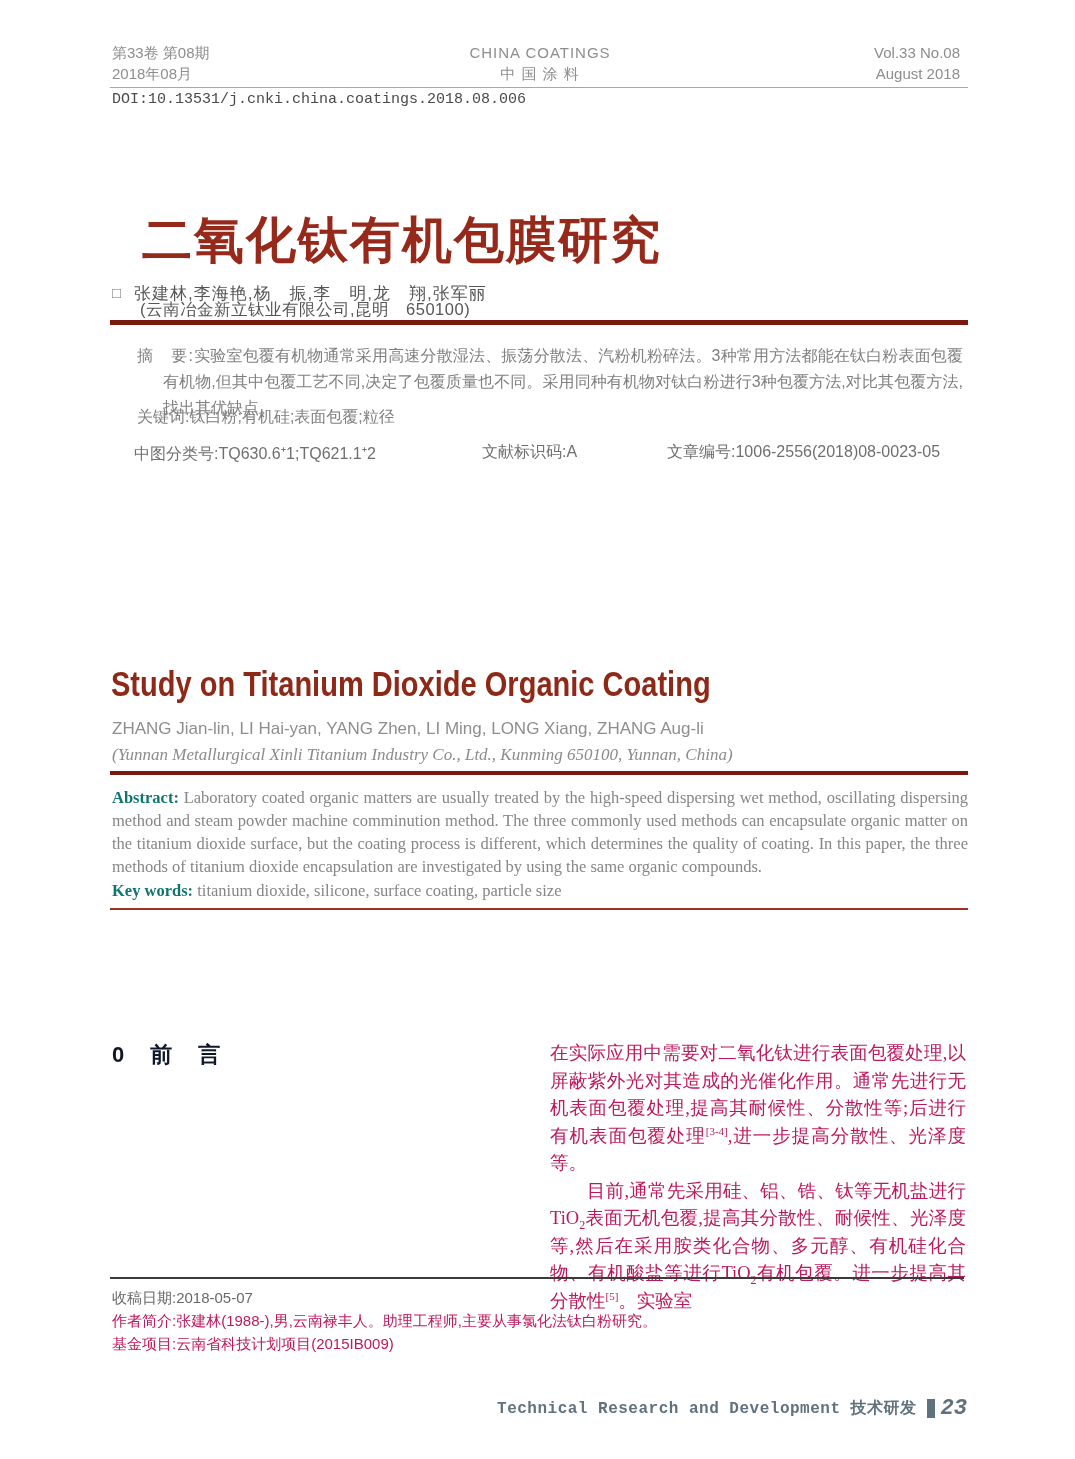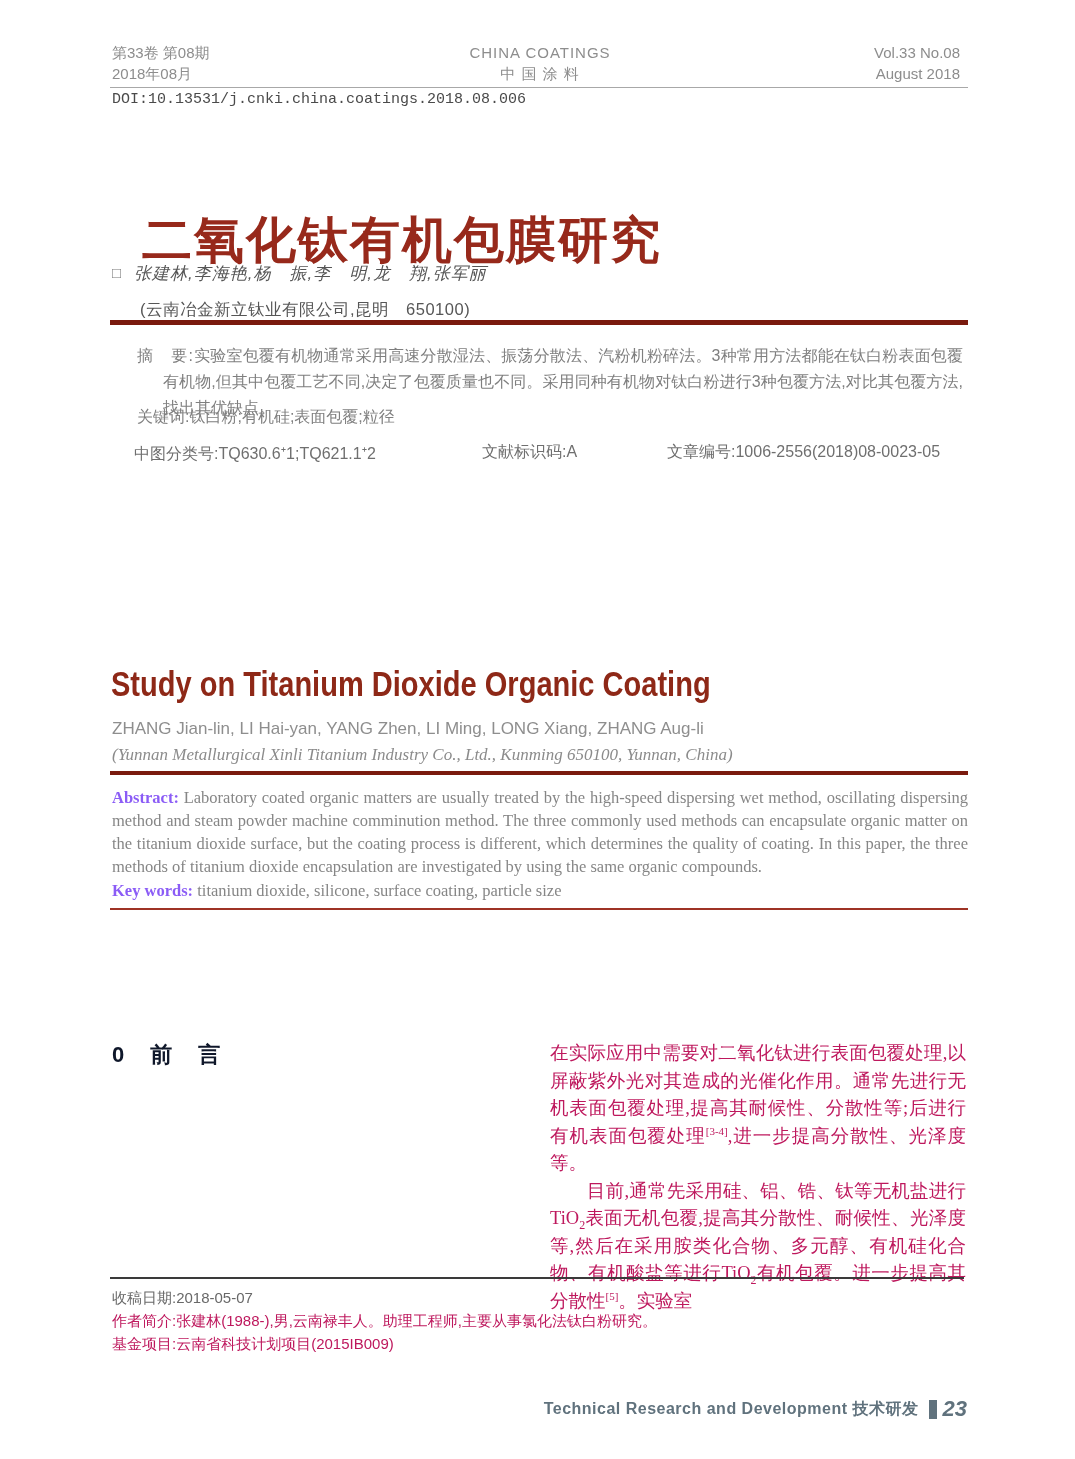--- a/index.html
+++ b/index.html
@@ -11,21 +11,21 @@
   .jh-left{position:absolute;left:0;top:0;text-align:left;}
   .jh-center{position:absolute;left:0;right:0;top:0;text-align:center;letter-spacing:1px;}
   .jh-right{position:absolute;right:8px;top:0;text-align:right;}
   .hdr-rule{position:absolute;top:87px;left:110px;width:858px;height:1px;background:#a8a8a8;}
   .doi{position:absolute;top:91px;left:112px;font-family:Liberation Mono, monospace;
        font-size:15px;color:#4a4a4a;}
 
   
   .cn-title{position:absolute;top:192px;left:126px;margin:16px;font-size:50px;font-weight:bold;
             color:#97291b;letter-spacing:2px;line-height:64px;}
-  .authors-cn{position:absolute;top:262px;left:112px;font-size:17px;color:#555555;letter-spacing:1px;font-style:italic;}
+  .authors-cn{position:absolute;top:282px;left:112px;font-size:17px;color:#555555;letter-spacing:1px;}
   .authbox{display:inline-block;margin-right:12px;color:#7a7a7a;font-size:15px;transform:translateY(-1px);}
   .affil-cn{position:absolute;top:299px;left:140px;font-size:16.5px;color:#565656;letter-spacing:0.5px;}
   .rule-thick{position:absolute;top:320px;left:110px;width:858px;height:5px;background:#7a1a0e;}
 
   
   .abstract-cn{position:absolute;top:343px;left:137px;width:800px;color:#7f7f7f;font-size:16px;
                line-height:26px;padding-left:26px;text-indent:-26px;text-align:justify;}
   .abstract-cn .lbl{letter-spacing:1px;}
   .keywords-cn{position:absolute;top:407px;left:137px;color:#7f7f7f;font-size:16px;}
   .class-row{position:absolute;top:442px;left:134px;width:834px;height:22px;color:#6f6f6f;font-size:16px;}
@@ -35,21 +35,21 @@
 
   
   .en-title{position:absolute;top:664px;left:111px;margin:0;font-size:33px;font-weight:bold;
             color:#8e2817;white-space:nowrap;transform:scaleX(0.88) scaleY(1.08);transform-origin:left top;}
   .en-authors{position:absolute;top:719px;left:112px;font-size:17px;color:#8e8e8e;}
   .en-affil{position:absolute;top:745px;left:112px;font-family:"Liberation Serif",serif;
             font-style:italic;font-size:17px;color:#8b8b8b;}
   .rule-thick2{position:absolute;top:771px;left:110px;width:858px;height:4px;background:#7a1a0e;}
   .en-abstract{position:absolute;top:786px;left:112px;width:856px;font-family:"Liberation Serif",serif;
                font-size:16.5px;color:#868686;line-height:23px;text-align:justify;}
-  .en-abstract .b, .en-keywords .b{font-weight:bold;color:#8b5cf6;}
+  .en-abstract .b, .en-keywords .b{font-weight:bold;color:#0f766e;}
   .en-keywords{position:absolute;top:881px;left:112px;font-family:"Liberation Serif",serif;
                font-size:16.5px;color:#868686;}
   .rule-thin{position:absolute;top:908px;left:110px;width:858px;height:1.5px;background:#9e3325;}
 
   
   .columns{position:absolute;top:1040px;left:112px;width:854px;display:flex;gap:22px;}
   .col{flex:1 1 0;}
   .sec-heading{margin:0 0 8px 0;font-size:22px;font-weight:bold;color:#0f172a;letter-spacing:2px;}
   .columns p{margin:0;font-family:"Liberation Serif",serif;font-size:18.5px;color:#be185d;
              line-height:27.5px;text-align:justify;}
@@ -58,21 +58,21 @@
   .columns sub{font-size:12px;line-height:0;}
 
   
   .foot-rule{position:absolute;top:1277px;left:110px;width:854px;height:2px;background:#3a3a3a;}
   .footnotes{position:absolute;top:1286px;left:112px;font-size:15px;line-height:23px;}
   .fn-1{color:#686868;}
   .fn-2,.fn-3{color:#be185d;}
 
   
   .page-footer{position:absolute;top:1396px;right:108px;display:flex;align-items:center;
-               font-family:Liberation Sans, sans-serif;color:#60727d;}
+               font-family:Liberation Mono, monospace;color:#60727d;}
   .pf-text{font-weight:bold;font-size:16px;letter-spacing:0.5px;}
   .pf-bar{display:inline-block;width:8px;height:19px;background:#60727d;margin:0 6px 0 10px;}
   .pf-num{font-weight:bold;font-style:italic;font-size:22px;}
 </style>
 </head>
 <body>
 
 <div class="page">
 
   <div class="jheader">

